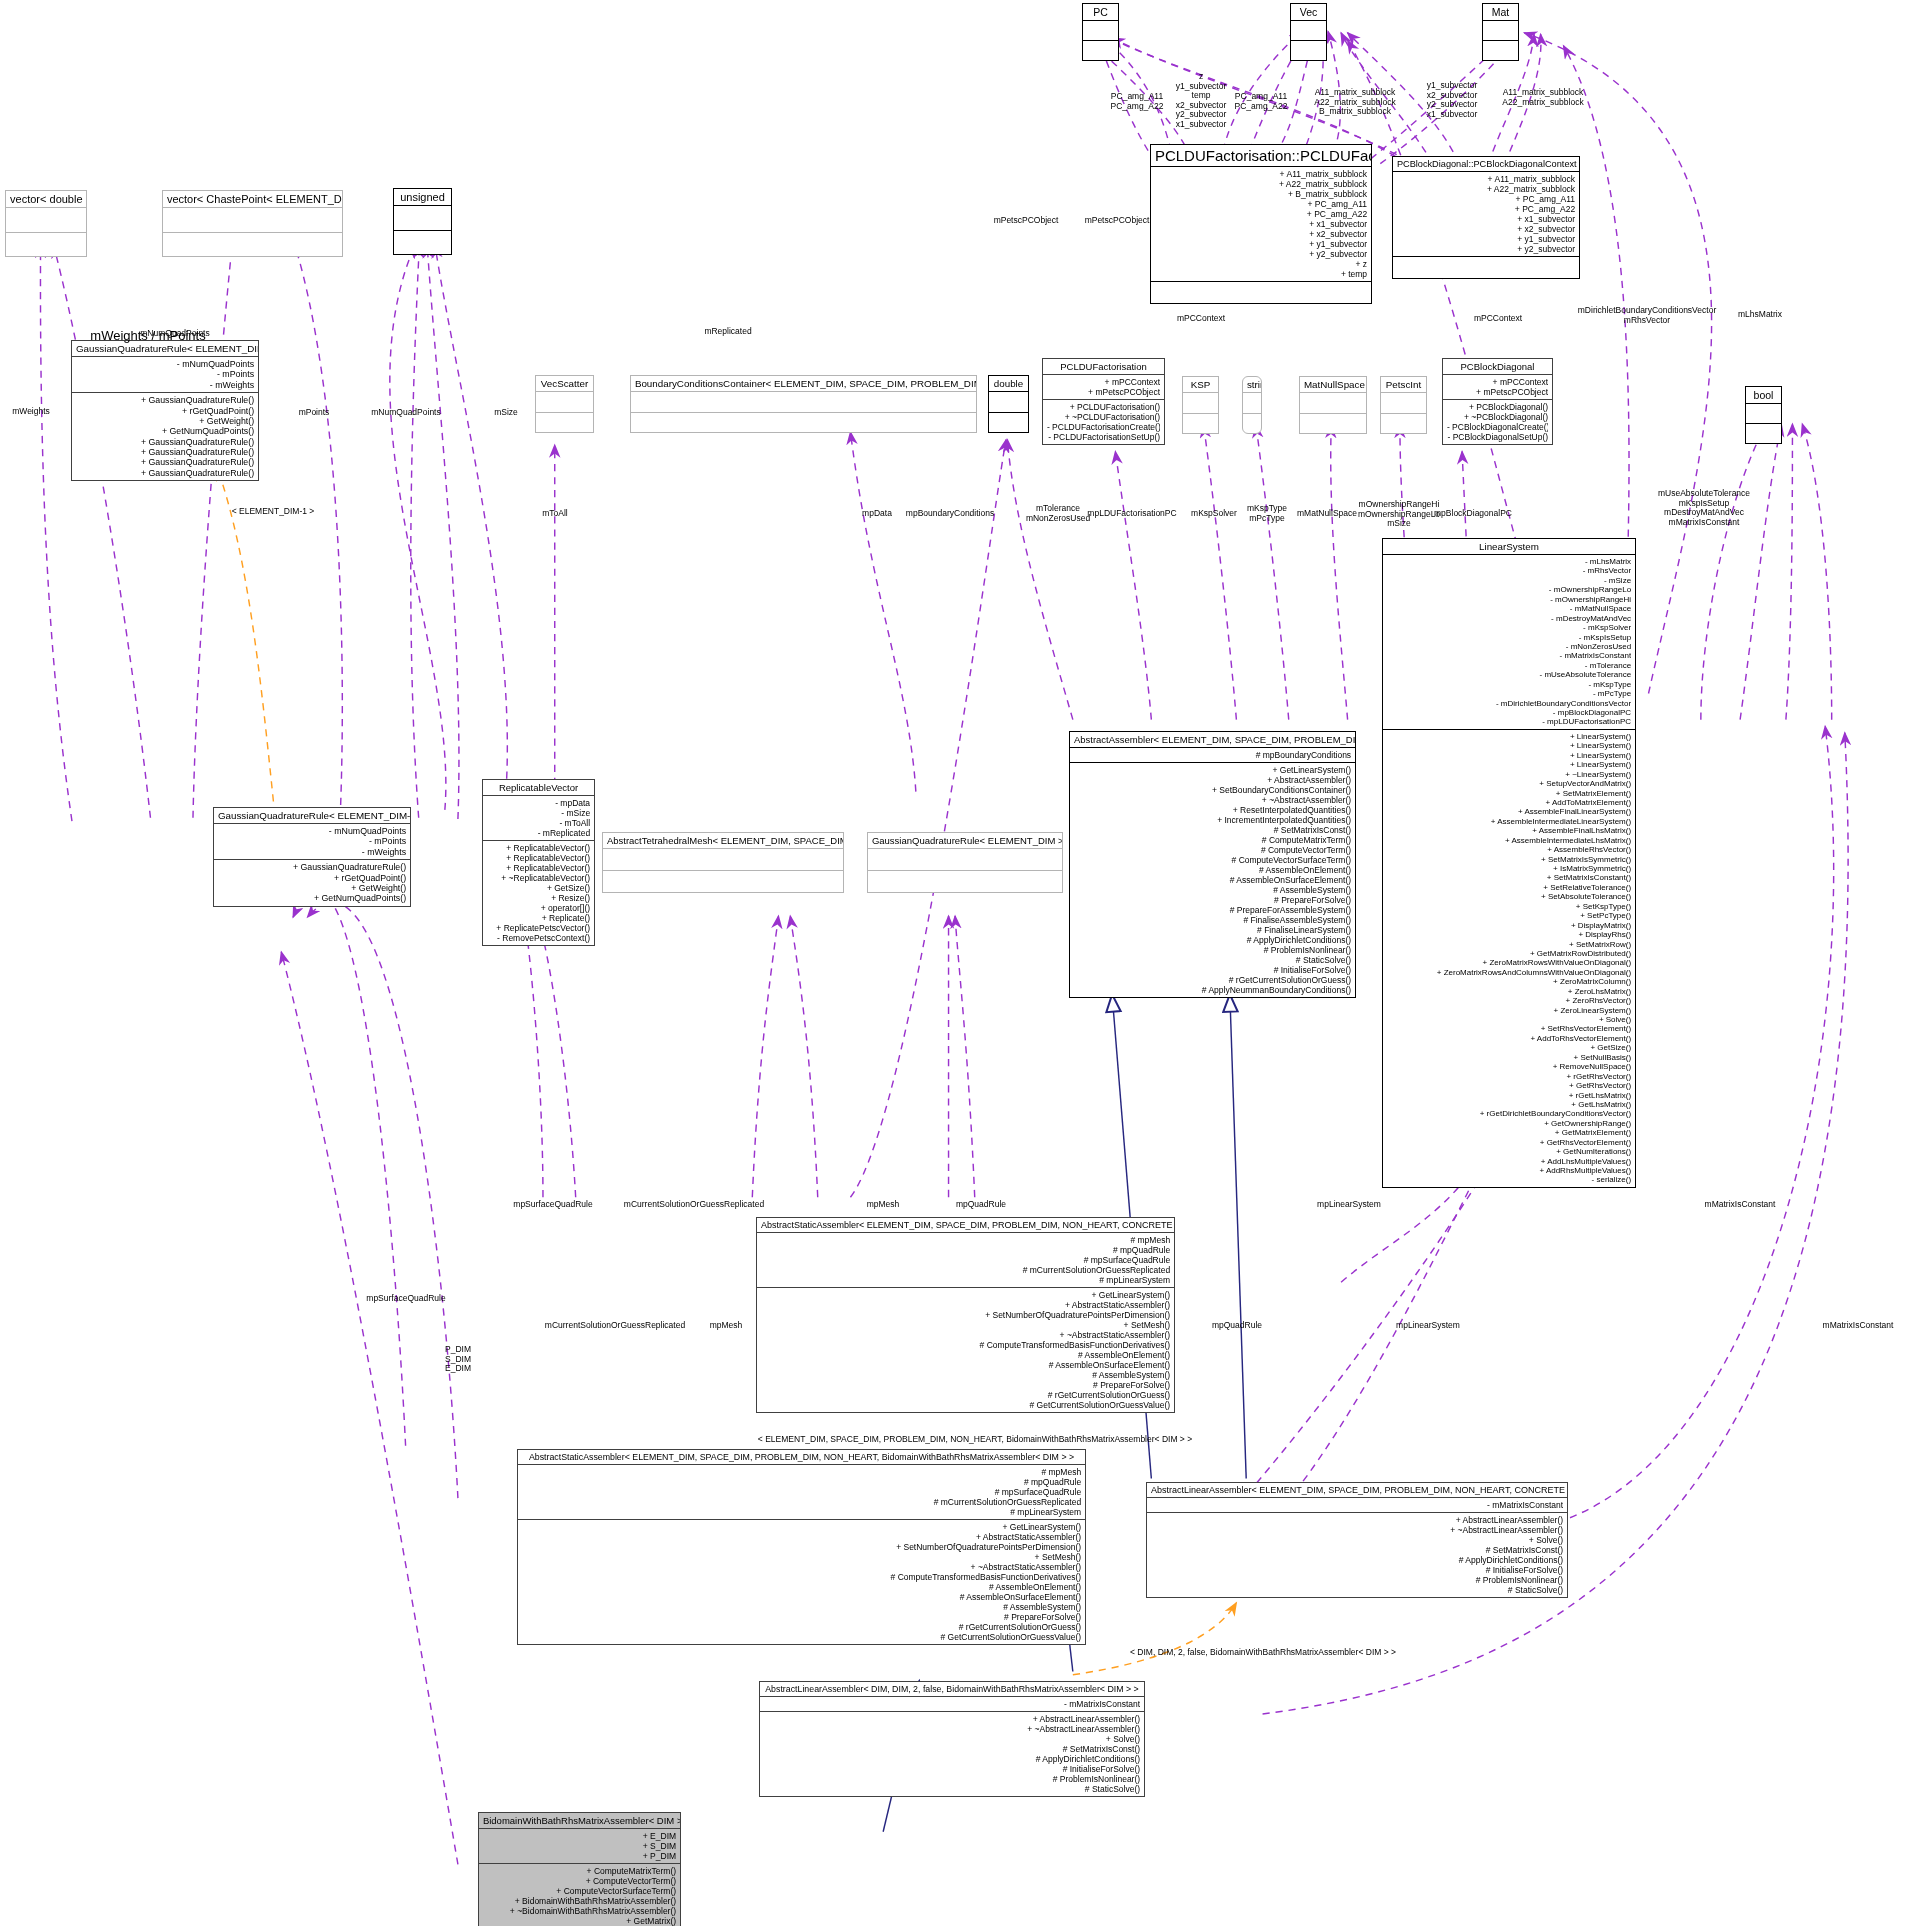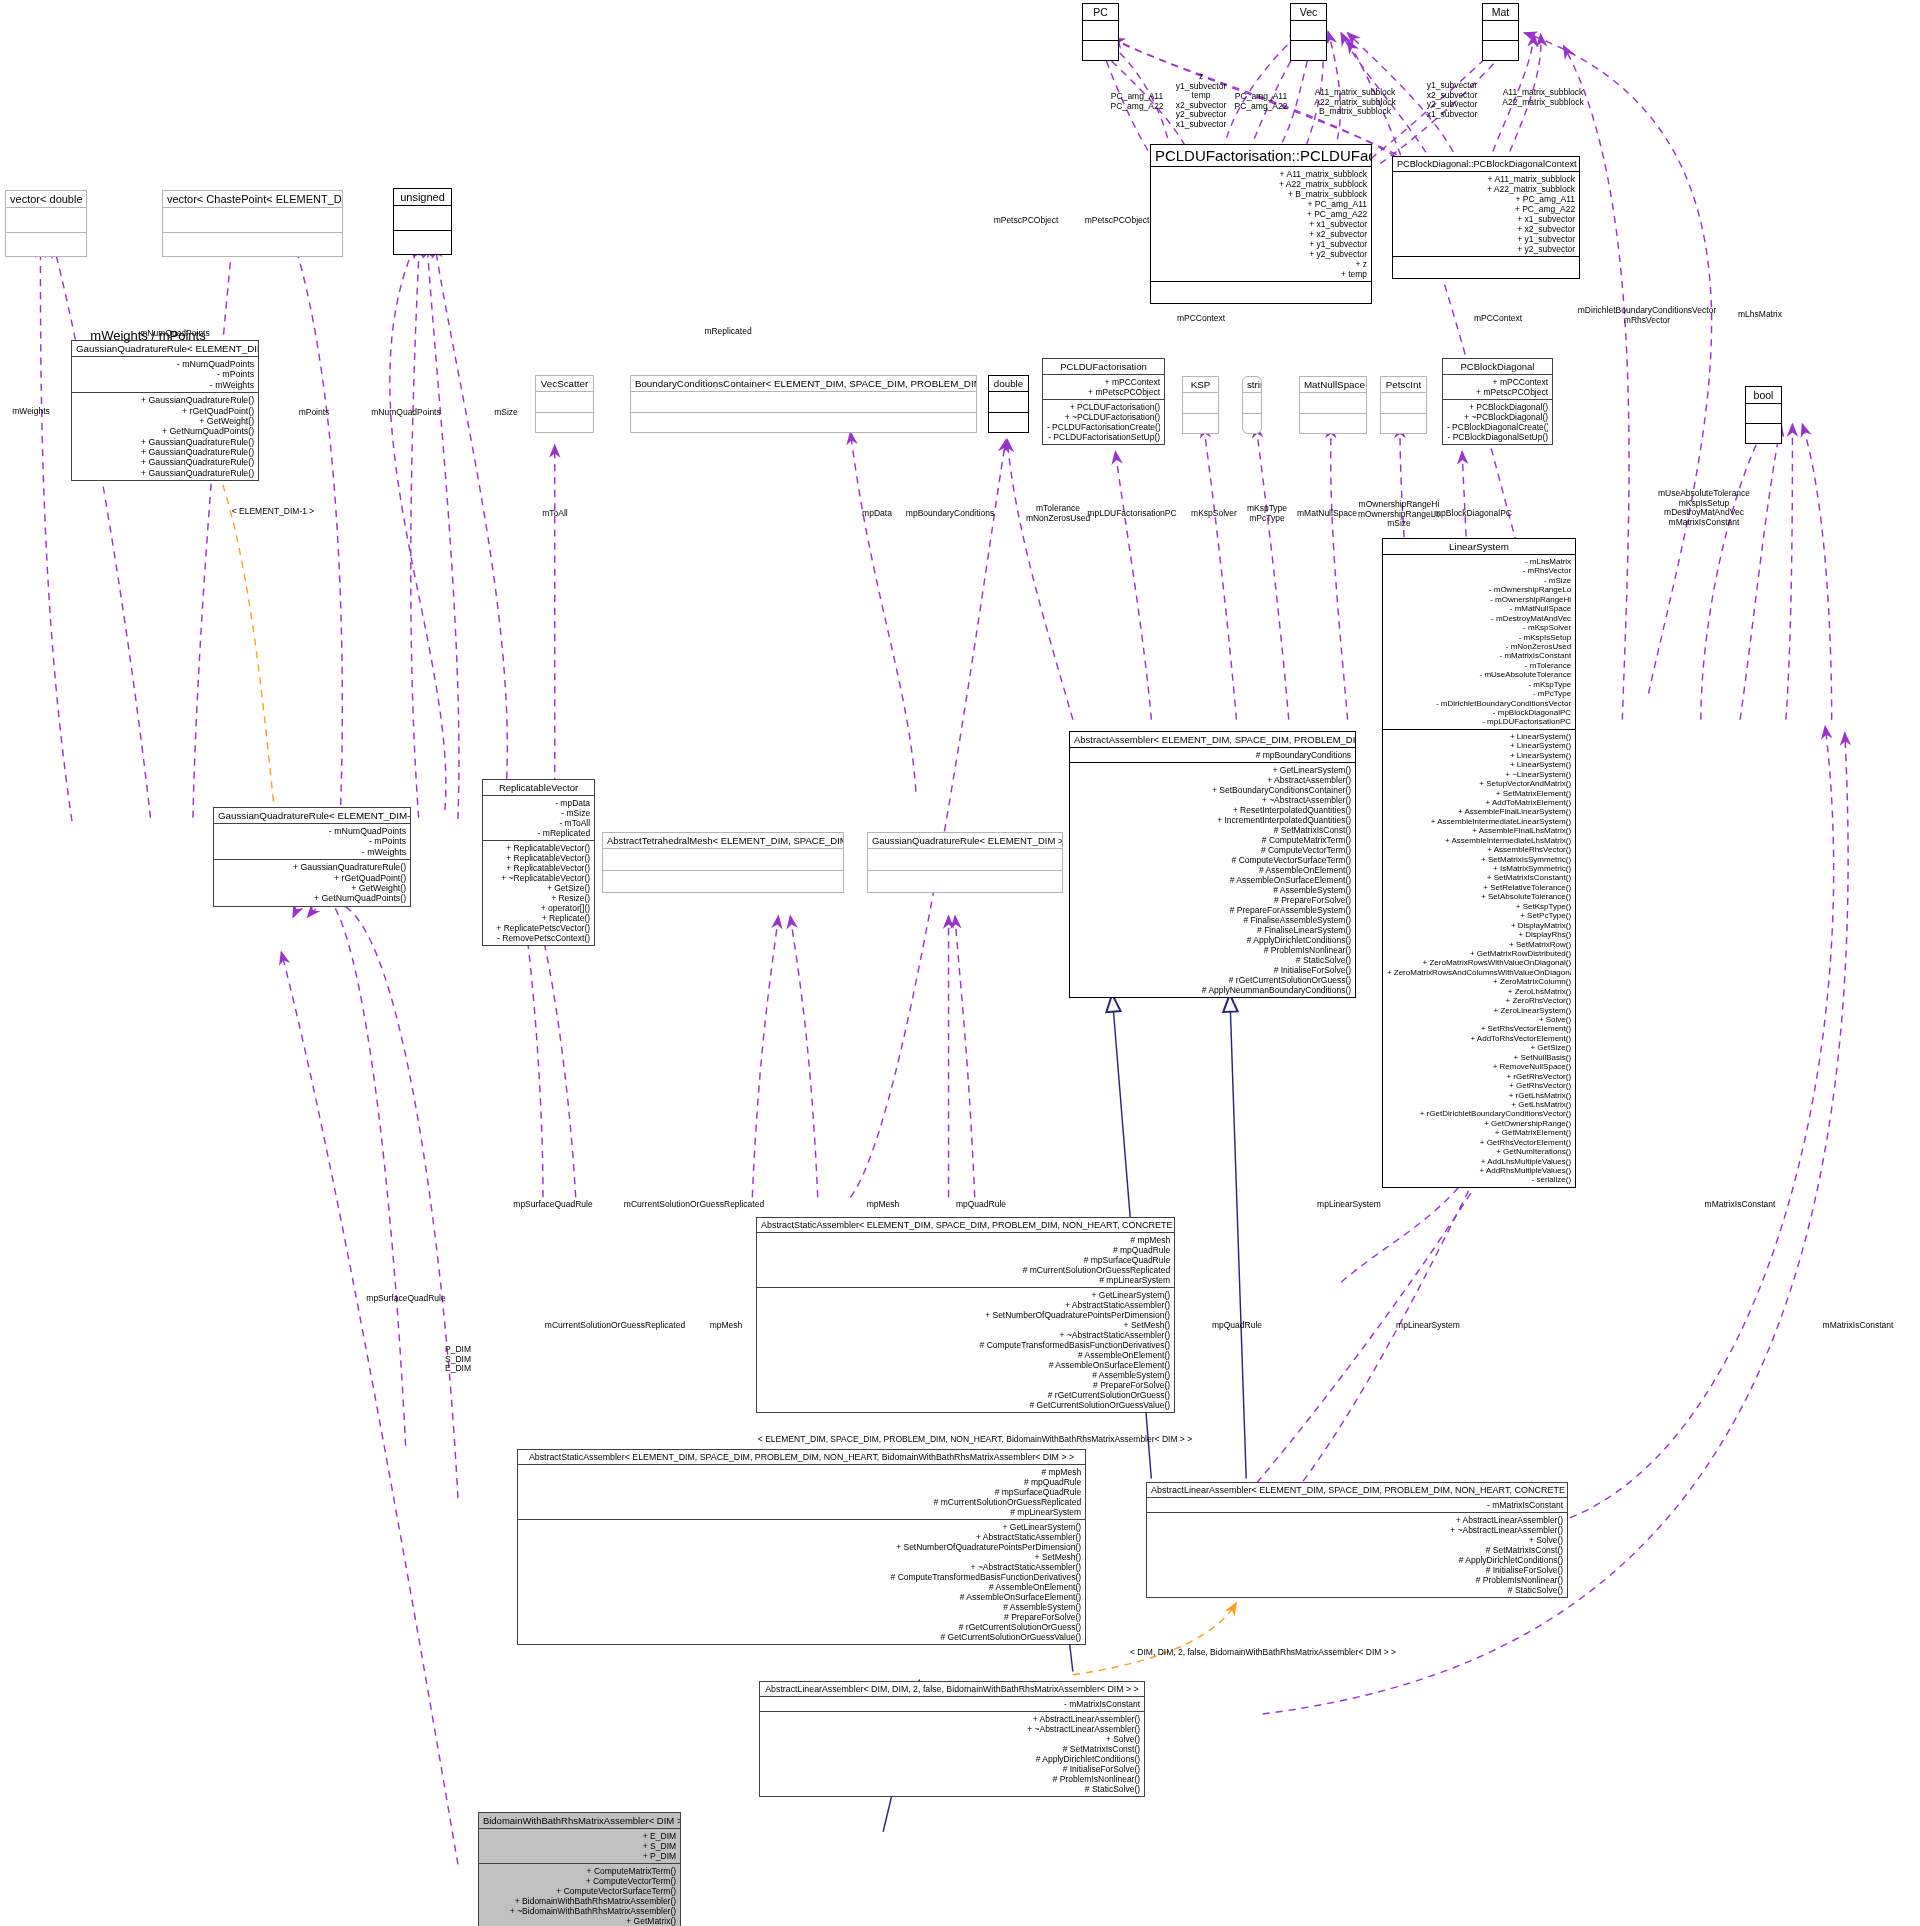--- a/index.html
+++ b/index.html
@@ -362,21 +362,21 @@
     <div class="sect mid" style="height:17px;"></div>
     <div class="sect" style="height:17px;"></div>
   </div>
 
   <div class="node plain" style="left:867px;top:832px;width:196px;">
     <div class="title" style="font-size:9.5px;">GaussianQuadratureRule&lt; ELEMENT_DIM &gt; *</div>
     <div class="sect mid" style="height:17px;"></div>
     <div class="sect" style="height:17px;"></div>
   </div>
 
-  <div class="node solid" style="left:1382px;top:538px;width:194px;">
+  <div class="node solid" style="left:1382px;top:538px;width:254px;">
     <div class="title" style="font-size:9.8px;">LinearSystem</div>
     <div class="sect mid" style="font-size:8px;">
         <div>- mLhsMatrix</div>
         <div>- mRhsVector</div>
         <div>- mSize</div>
         <div>- mOwnershipRangeLo</div>
         <div>- mOwnershipRangeHi</div>
         <div>- mMatNullSpace</div>
         <div>- mDestroyMatAndVec</div>
         <div>- mKspSolver</div>

